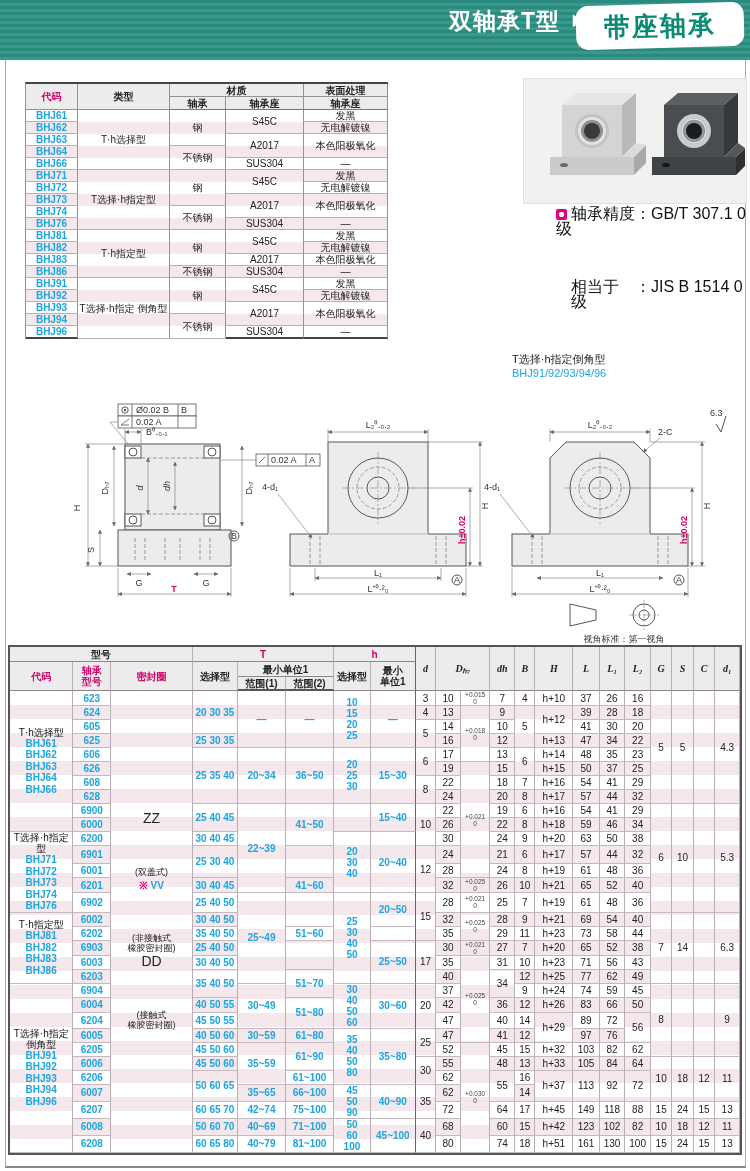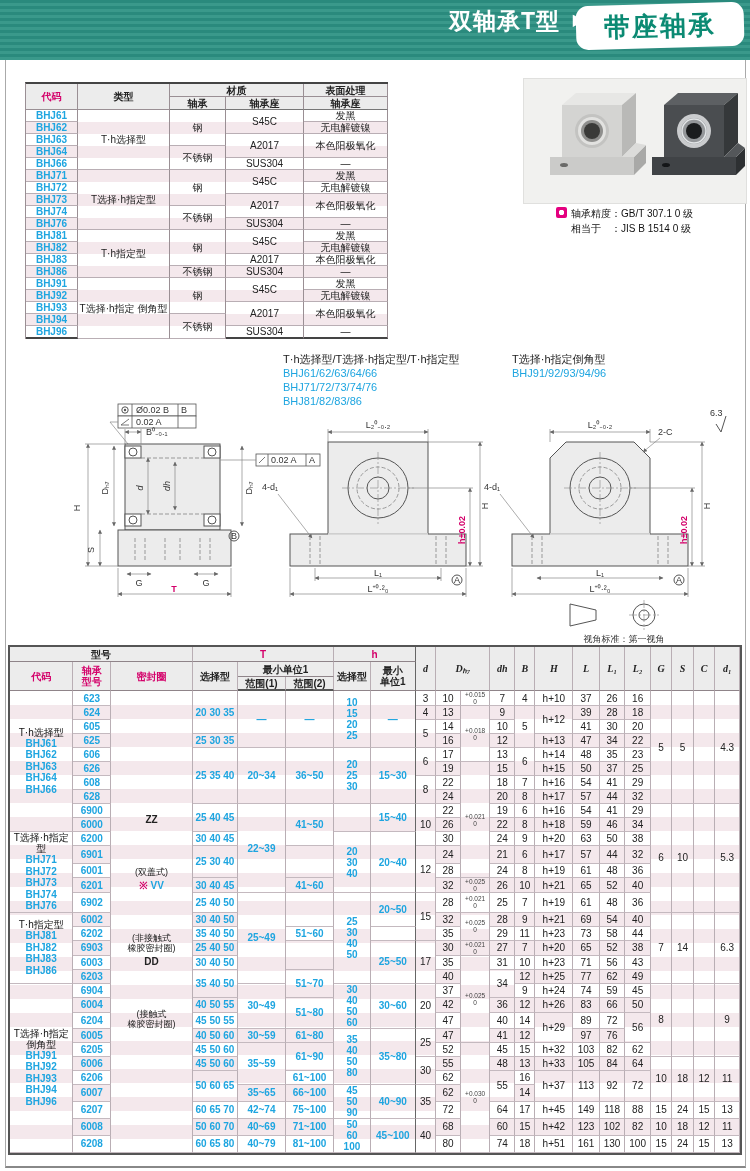--- a/index.html
+++ b/index.html
@@ -24,21 +24,21 @@
   #mat-table thead th{background:#ececec;height:13px;border-bottom:1px solid #777;}
   #mat-table thead tr:first-child th{border-bottom:1px solid #9a8f94;}
   #mat-table tbody{background:repeating-linear-gradient(180deg,#ffffff 0 12px,#f4e8ec 12px 24px);}
   #mat-table tbody tr{height:12px;}
   #mat-table tbody td{background:transparent;}
   #mat-table .code{color:#1ea5e0;font-weight:bold;text-align:center;}
   #mat-table tbody tr:last-child td{border-bottom:2px solid #444;}
   .mg{color:#d4006a;}
   
   .photo{position:absolute;left:523px;top:78px;width:222px;height:124px;background:#f1f1ef;border:1px solid #e0e0de;}
-  .precision{position:absolute;left:556px;top:206px;font-size:10px;line-height:15px;color:#111;}
+  .precision{position:absolute;left:556px;top:206px;font-size:16px;line-height:15px;color:#111;}
   .p-ico{display:inline-block;width:11px;height:11px;border-radius:2px;vertical-align:-1px;margin-right:4px;
     background:radial-gradient(circle at 50% 50%, #fff 0 2.5px, #e4007f 3px);}
   
   .dlab{position:absolute;font-size:11px;line-height:14px;}
   .dlab .t{color:#222;}
   .dlab .c{color:#1ea5e0;}
   
   #drawings{position:absolute;left:10px;top:402px;}
   #drawings text{font-size:9px;fill:#333;font-family:"Liberation Sans",sans-serif;}
   #drawings .mgt{fill:#d4006a;font-weight:bold;}
@@ -61,21 +61,21 @@
   #dim-table tbody tr{height:14px;}
   #dim-table tbody td{background:transparent;white-space:pre-line;}
   #dim-table td.w{background:#fff;}
   #dim-table td.p{background:#f4e8ec;}
   #dim-table td.bl{color:#1ea5e0;font-weight:bold;}
   #dim-table td.tol{font-size:6.5px;line-height:7px;color:#444;}
   #dim-table td.e,#dim-table th.e{border-right:1.5px solid #666;}
   #dim-table td.grp{text-align:center;vertical-align:middle;}
   .grp-title{font-size:10px;color:#111;line-height:11px;white-space:pre-line;}
   .grp-code{color:#1ea5e0;font-weight:bold;font-size:10px;line-height:11.5px;}
-  td.seal .zz,td.seal .dd{font-weight:bold;color:#222;font-size:10px;}
+  td.seal .zz,td.seal .dd{font-weight:normal;color:#222;font-size:14px;}
   td.seal .bl2{color:#1ea5e0;font-weight:bold;}
   td.seal .mk{color:#d4006a;font-weight:bold;}
   td.seal .sub{font-size:9px;color:#222;line-height:10px;white-space:pre-line;margin-top:42px;}
   td.seal>div{margin:3px 0;}
   .ital{font-style:italic;font-family:"Liberation Serif",serif;}
   
   .notes{position:absolute;left:12px;top:1130px;font-size:11px;line-height:16px;color:#222;}
   .notes .bl{color:#1ea5e0;}
   .notes .mg{color:#d4006a;}
   .warn-ico{display:inline-block;width:11px;height:11px;border:1.5px solid #d4006a;border-radius:3px;
@@ -243,29 +243,23 @@
       <circle cx="170" cy="52" r="17" fill="#caccce"></circle>
       <circle cx="170" cy="52" r="13" fill="#94979a"></circle>
       <circle cx="170" cy="52" r="12" fill="none" stroke="#e2e5e7" stroke-width="1.5"></circle>
       <circle cx="170" cy="52" r="8" fill="#1a1c1e"></circle>
       <ellipse cx="142" cy="86" rx="4" ry="2" fill="#141618"></ellipse>
     </svg>
   </div>
 
   <div class="precision">
     <div><span class="p-ico"></span><span>轴承精度：GB/T 307.1 0 级</span></div>
-    <div style="padding-left:15px;"><span>相当于　：JIS B 1514 0 级</span></div>
+    <div style="padding-left:15px;margin-top:43px;"><span>相当于　：JIS B 1514 0 级</span></div>
   </div>
 
-  <div class="dlab" style="left:283px;top:352px;">
-    <div class="t">T·h选择型/T选择·h指定型/T·h指定型</div>
-    <div class="c">BHJ61/62/63/64/66</div>
-    <div class="c">BHJ71/72/73/74/76</div>
-    <div class="c">BHJ81/82/83/86</div>
-  </div>
   <div class="dlab" style="left:512px;top:352px;">
     <div class="t">T选择·h指定倒角型</div>
     <div class="c">BHJ91/92/93/94/96</div>
   </div>
 
   <svg id="drawings" width="730" height="243">
     <defs>
       <marker id="ar" markerWidth="8" markerHeight="8" refX="5.5" refY="3" orient="auto-start-reverse">
         <path d="M0,0L6,3L0,6z" fill="#666"></path>
       </marker>

